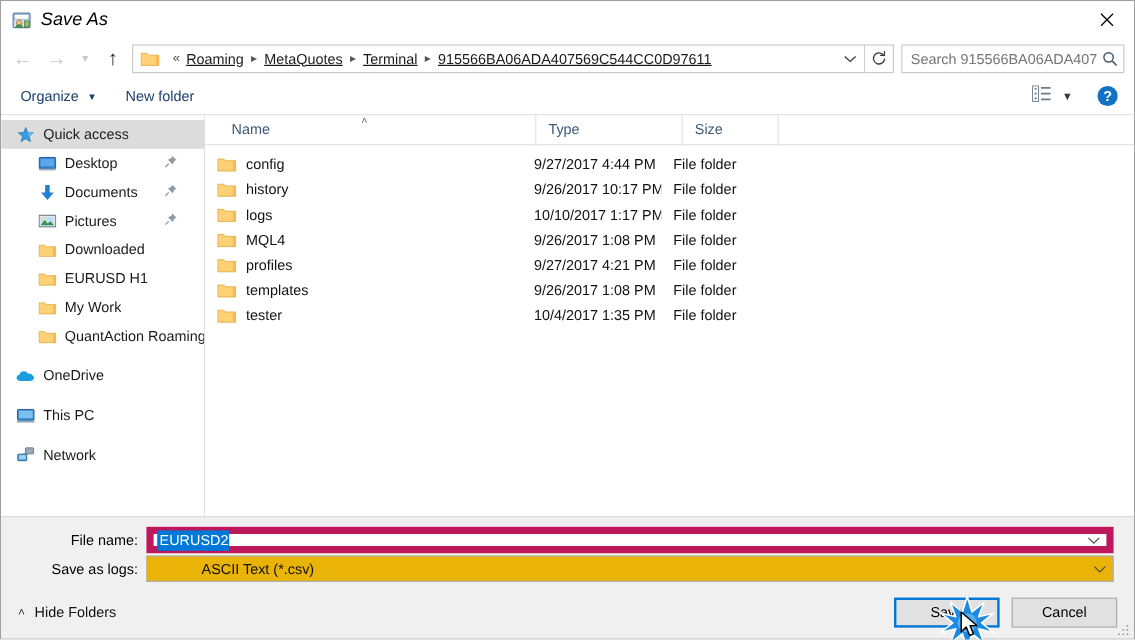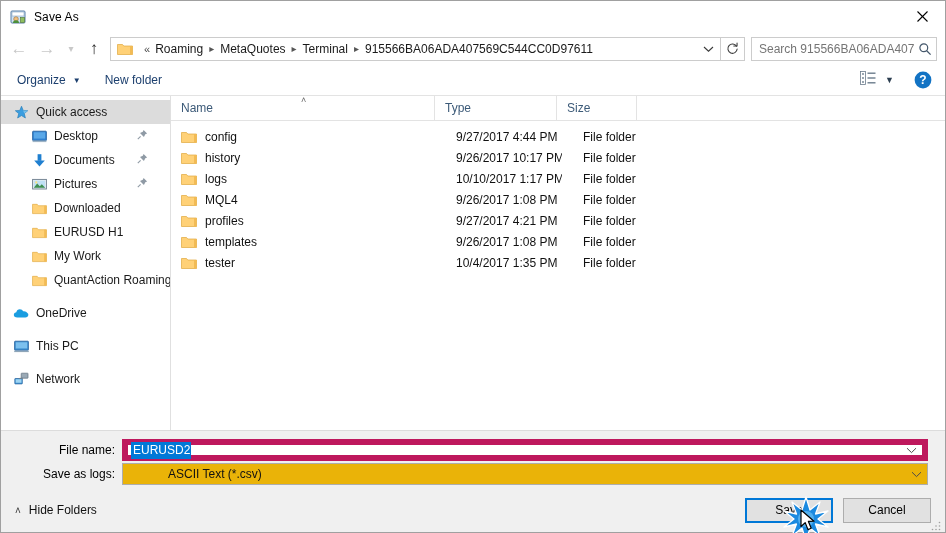--- a/index.html
+++ b/index.html
@@ -23,22 +23,23 @@
     background: #ffffff;
     display: flex; align-items: center;
     position: relative;
   }
   .title-icon {
     width: 16px; height: 16px;
     margin-left: 9px; margin-right: 8px;
     position: relative; flex: 0 0 16px;
   }
   .title-text {
-    font-size: 12px; color: #000;
+    font-size: 15px; color: #000;
     letter-spacing: 0.1px;
+    font-style: italic;
   }
   .close-btn {
     position: absolute; right: 0; top: 0;
     width: 46px; height: 31px;
     display: flex; align-items: center; justify-content: center;
     cursor: default;
   }
   .close-btn svg { display: block; }
 
   
@@ -66,21 +67,21 @@
   .addr-folder {
     width: 16px; height: 14px; margin: 0 6px 0 6px;
     flex: 0 0 16px; position: relative;
   }
   .addr-chev {
     color: #4a4a4a; font-size: 11px; padding: 0 5px;
     flex: 0 0 auto;
   }
   .addr-seg {
     font-size: 12px; color: #1a1a1a;
-    white-space: nowrap; flex: 0 0 auto;
+    white-space: nowrap; flex: 0 0 auto; text-decoration: underline;
   }
   .addr-sep {
     font-size: 10px; color: #555; padding: 0 6px; flex: 0 0 auto;
   }
   .addr-drop {
     margin-left: auto; width: 24px; height: 22px;
     display: flex; align-items: center; justify-content: center;
     flex: 0 0 24px;
   }
   .refresh-btn {
@@ -174,32 +175,32 @@
     position: relative;
   }
   .col {
     font-size: 12px; color: #3c5a78;
     padding-left: 10px;
     height: 25px; line-height: 25px;
     border-right: 1px solid #e3e3e3;
     flex: 0 0 auto;
     overflow: hidden; white-space: nowrap;
   }
-  .col.name { flex: 0 0 264px; }
+  .col.name { flex: 0 0 264px; margin-left: 12px; }
   .col.date { flex: 0 0 116px; }
   .col.type { flex: 0 0 122px; }
   .col.size { flex: 0 0 80px; }
   .sortmark {
     position: absolute; left: 130px; top: 0px;
     font-size: 9px; color: #6b6b6b; line-height: 9px;
   }
   .rows { flex: 1 1 auto; overflow: hidden; padding-top: 5px; }
   .row {
     height: 21px; display: flex; align-items: center;
-    font-size: 12px; color: #111; gap: 11px;
+    font-size: 12px; color: #111;
   }
   .cell { padding-left: 10px; flex: 0 0 auto; white-space: nowrap; overflow: hidden; }
   .cell.name { flex: 0 0 264px; display: flex; align-items: center; padding-left: 10px; }
   .cell.date { flex: 0 0 116px; }
   .cell.type { flex: 0 0 122px; }
   .cell.size { flex: 0 0 80px; }
   .row-folder-ico { width: 16px; height: 14px; margin-right: 8px; flex: 0 0 16px; position: relative; }
 
   
   .formzone {

